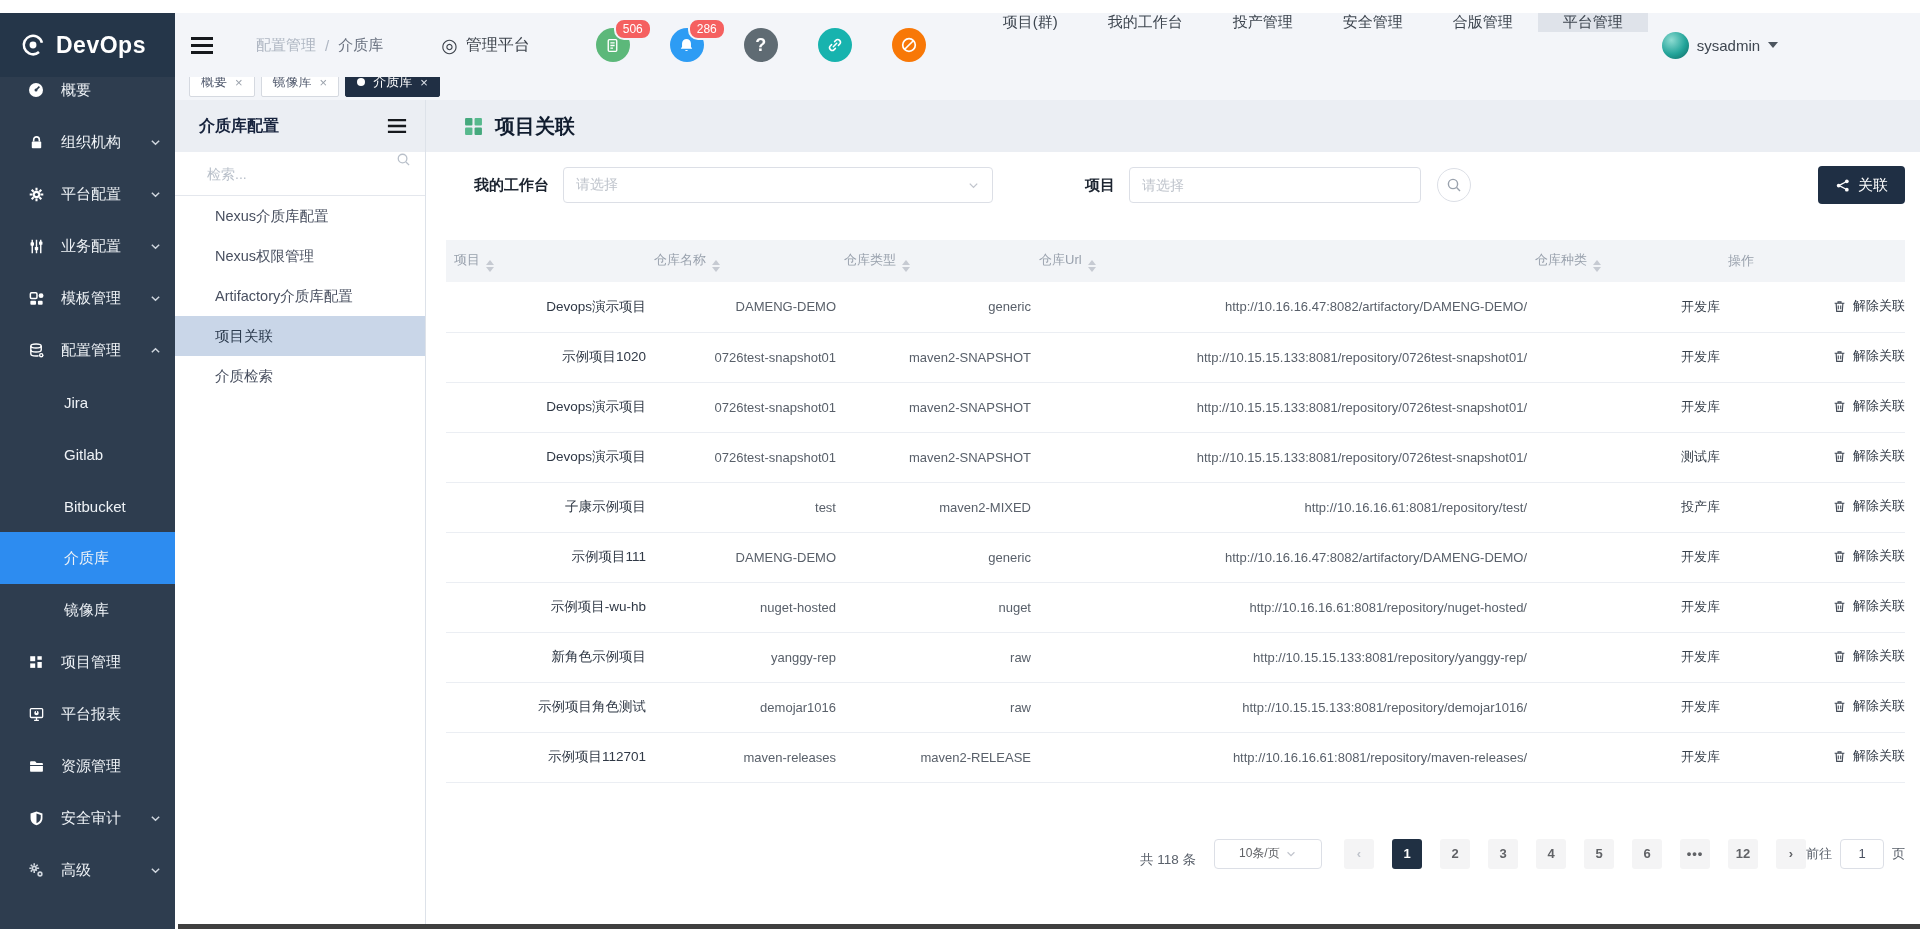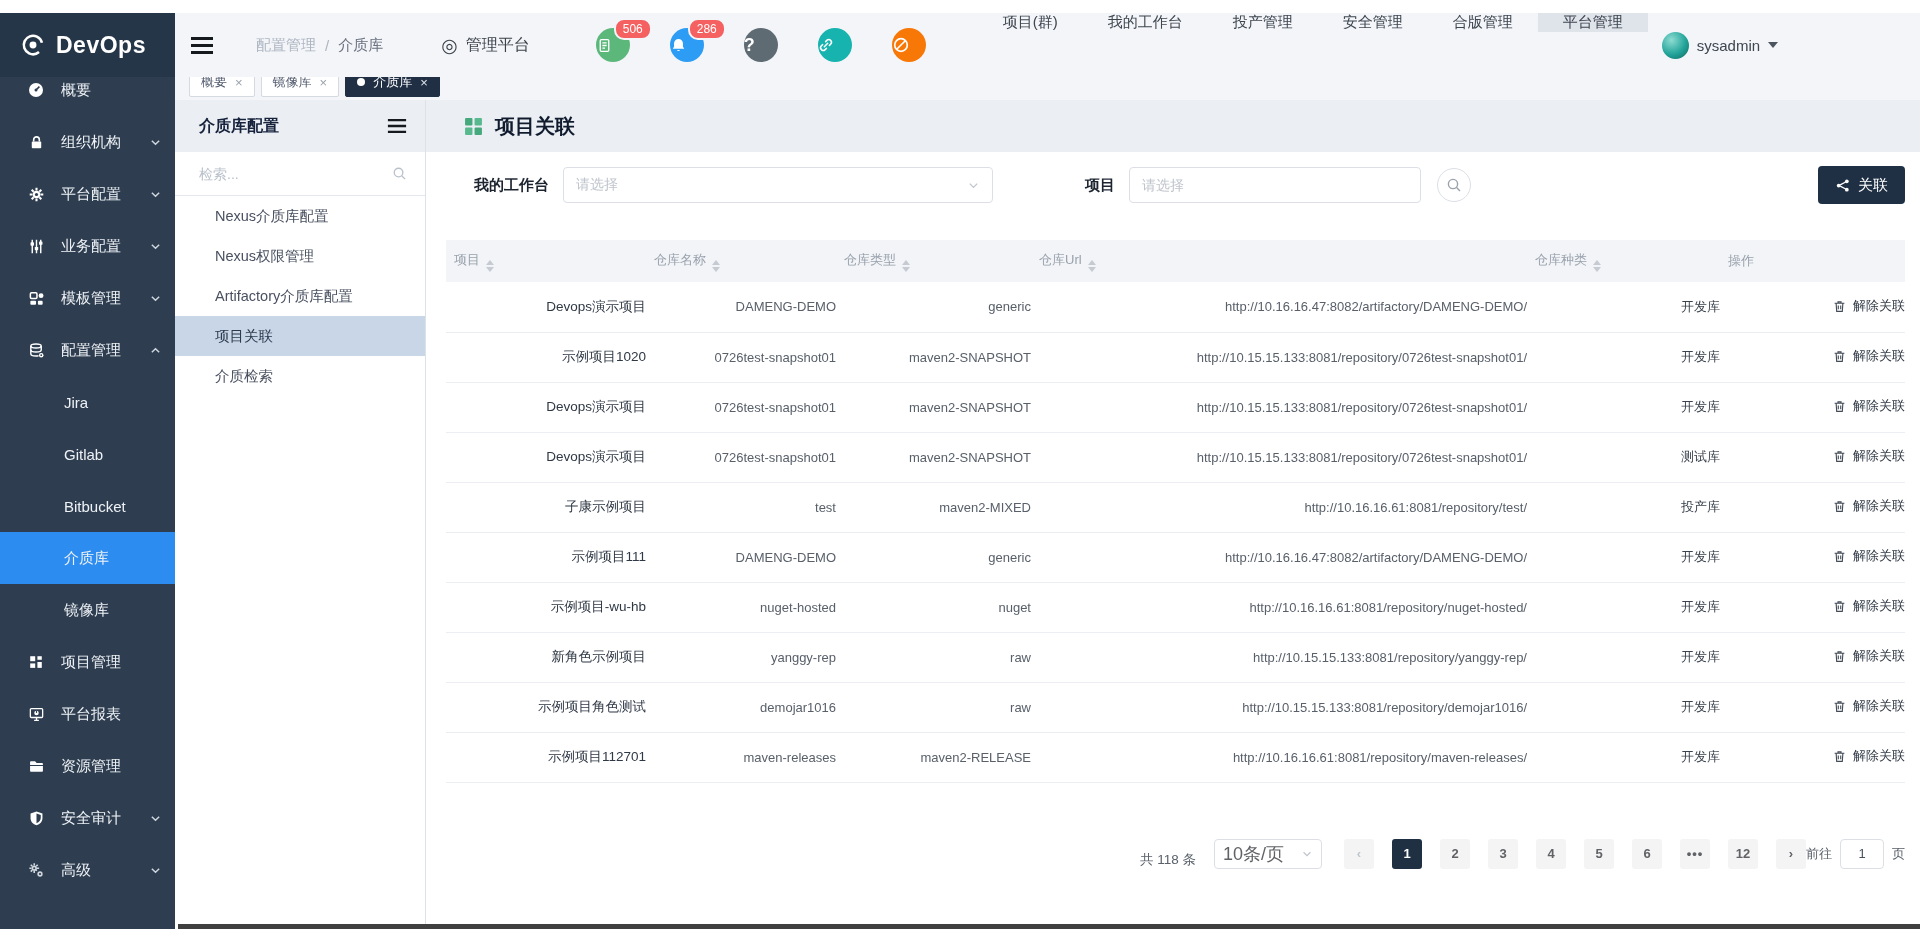--- a/index.html
+++ b/index.html
@@ -11,21 +11,21 @@
   .logo { width:175px; background:#253649; color:#fff; display:flex; align-items:center; gap:10px; padding-left:20px; font-size:23px; font-weight:bold; letter-spacing:.5px; }
   .topbar-rest { flex:1; display:flex; align-items:center; padding:0 20px 0 15px; }
   .hamburger { display:flex; align-items:center; cursor:pointer; }
   .breadcrumb { margin-left:42px; font-size:15px; display:flex; gap:9px; align-items:center; }
   .bc-parent { color:#aeb6c2; }
   .bc-sep { color:#aeb6c2; }
   .bc-current { color:#6a7280; }
   .platform { margin-left:58px; display:flex; align-items:center; gap:8px; font-size:16px; color:#3c424b; cursor:pointer; }
   .eye-glyph { font-size:19px; color:#3c424b; font-family:"DejaVu Sans",sans-serif; }
   .icon-group { margin-left:66px; display:flex; gap:40px; align-items:center; }
-  .cicon { position:relative; width:34px; height:34px; border-radius:50%; display:flex; align-items:center; cursor:pointer; }
+  .cicon { position:relative; width:34px; height:34px; border-radius:50%; display:flex; align-items:center; justify-content:center; cursor:pointer; }
   .cicon.green { background:#5cb87a; }
   .cicon.blue { background:#2d9cf4; }
   .cicon.gray { background:#5f6b73; }
   .cicon.teal { background:#17b3ae; }
   .cicon.orange { background:#f87807; }
   .cicon .q { color:#fff; font-size:18px; font-weight:bold; }
   .badge { position:absolute; top:-10px; left:18px; background:#f56060; color:#fff; font-size:12px; line-height:16px; padding:1px 7px; border-radius:10px; border:2px solid #f3f5f9; white-space:nowrap; }
   .topnav { margin-left:52px; display:flex; align-items:flex-start; height:64px; }
   .nav-item { display:flex; align-items:center; padding:0 25px; font-size:15px; color:#3e4650; cursor:pointer; }
   .nav-item.active { background:#dfe3ea; }
@@ -47,21 +47,21 @@
   .tab { height:29px; display:flex; align-items:center; gap:8px; background:#fff; border:1px solid #d5d9e0; border-radius:2px; padding:0 11px; font-size:13px; color:#515a6e; cursor:pointer; }
   .tab .close { color:#9aa1ab; font-size:13px; }
   .tab.active { background:#202f44; border-color:#202f44; color:#fff; }
   .tab.active .close { color:#e3e8ef; }
   .tab-dot { width:8px; height:8px; border-radius:50%; background:#fff; }
 
   
   .panel { position:absolute; top:100px; left:175px; width:251px; bottom:5px; background:#fff; border-right:1px solid #dde2e9; z-index:2; }
   .panel-header { height:52px; background:#ebeef3; display:flex; align-items:center; padding:0 18px 0 24px; font-size:16px; font-weight:bold; color:#17233d; }
   .panel-burger { margin-left:auto; display:flex; cursor:pointer; }
-  .panel-search { height:44px; border-bottom:1px solid #e4e7ed; display:flex; align-items:center; padding:0 18px 0 24px; gap:8px; }
+  .panel-search { height:44px; border-bottom:1px solid #e4e7ed; display:flex; padding:0 18px 0 32px; gap:8px; }
   .panel-search input { flex:1; border:none; outline:none; font-size:14px; color:#495060; background:transparent; }
   .panel-search input::placeholder { color:#b9c0ca; }
   .panel-item { height:40px; display:flex; align-items:center; padding-left:40px; font-size:14.5px; color:#495060; cursor:pointer; }
   .panel-item.active { background:#c9d6e8; color:#2b3a4d; }
 
   
   .main { position:absolute; top:100px; left:426px; right:0; bottom:5px; background:#fff; overflow:hidden; }
   .main-header { height:52px; background:#ebeef3; display:flex; align-items:center; gap:12px; padding-left:38px; }
   .main-title { font-size:20px; font-weight:bold; color:#101c2e; }
   .main-body { padding:14px 15px 0 20px; }
@@ -82,21 +82,21 @@
   .sort i { width:0; height:0; border-left:4px solid transparent; border-right:4px solid transparent; }
   .sort .up { border-bottom:5px solid #c6cad2; }
   .sort .dn { border-top:5px solid #c6cad2; }
   .grid tbody td { height:50px; border-bottom:1px solid #ebeef3; font-size:13px; color:#59606a; padding-left:8px; overflow:hidden; white-space:nowrap;text-align:right; }
   .grid td.c-project { color:#2f3845; font-size:13.5px; }
   .grid td.c-kind { color:#3a424d; }
   .unlink { display:inline-flex; align-items:center; gap:6px; color:#2f3845; cursor:pointer; }
 
   .pagination { display:flex; align-items:flex-end; justify-content:flex-end; margin-top:56px; font-size:13px; color:#5a616b; }
   .pg-total { margin-right:18px; font-size:13.5px; }
-  .size-select { width:108px; height:30px; border:1px solid #dcdfe6; border-radius:4px; display:flex; align-items:center; padding:0 8px; color:#606266; font-size:18px; background:#fff; cursor:pointer; margin-right:22px; }
+  .size-select { width:108px; height:30px; border:1px solid #dcdfe6; border-radius:4px; display:flex; align-items:center; padding:0 24px; color:#606266; font-size:12px; background:#fff; cursor:pointer; margin-right:22px; }
   .size-select .chev { margin-left:auto; display:flex; }
   .pager { display:flex; align-items:center; gap:18px; }
   .page-btn { min-width:30px; height:30px; background:#f4f4f5; border:none; border-radius:3px; color:#606266; font-size:13px; font-weight:bold; cursor:pointer; font-family:inherit; }
   .page-btn.active { background:#203043; color:#fff; }
   .page-btn.prev { color:#c0c4cc; }
   .page-btn.next { color:#606266; }
   .page-btn.dots { letter-spacing:1px; color:#606266; }
   .goto { display:flex; align-items:center; gap:8px; }
   .goto-input { width:44px; height:30px; border:1px solid #dcdfe6; border-radius:4px; text-align:center; font-size:13px; color:#495060; outline:none; }
 

